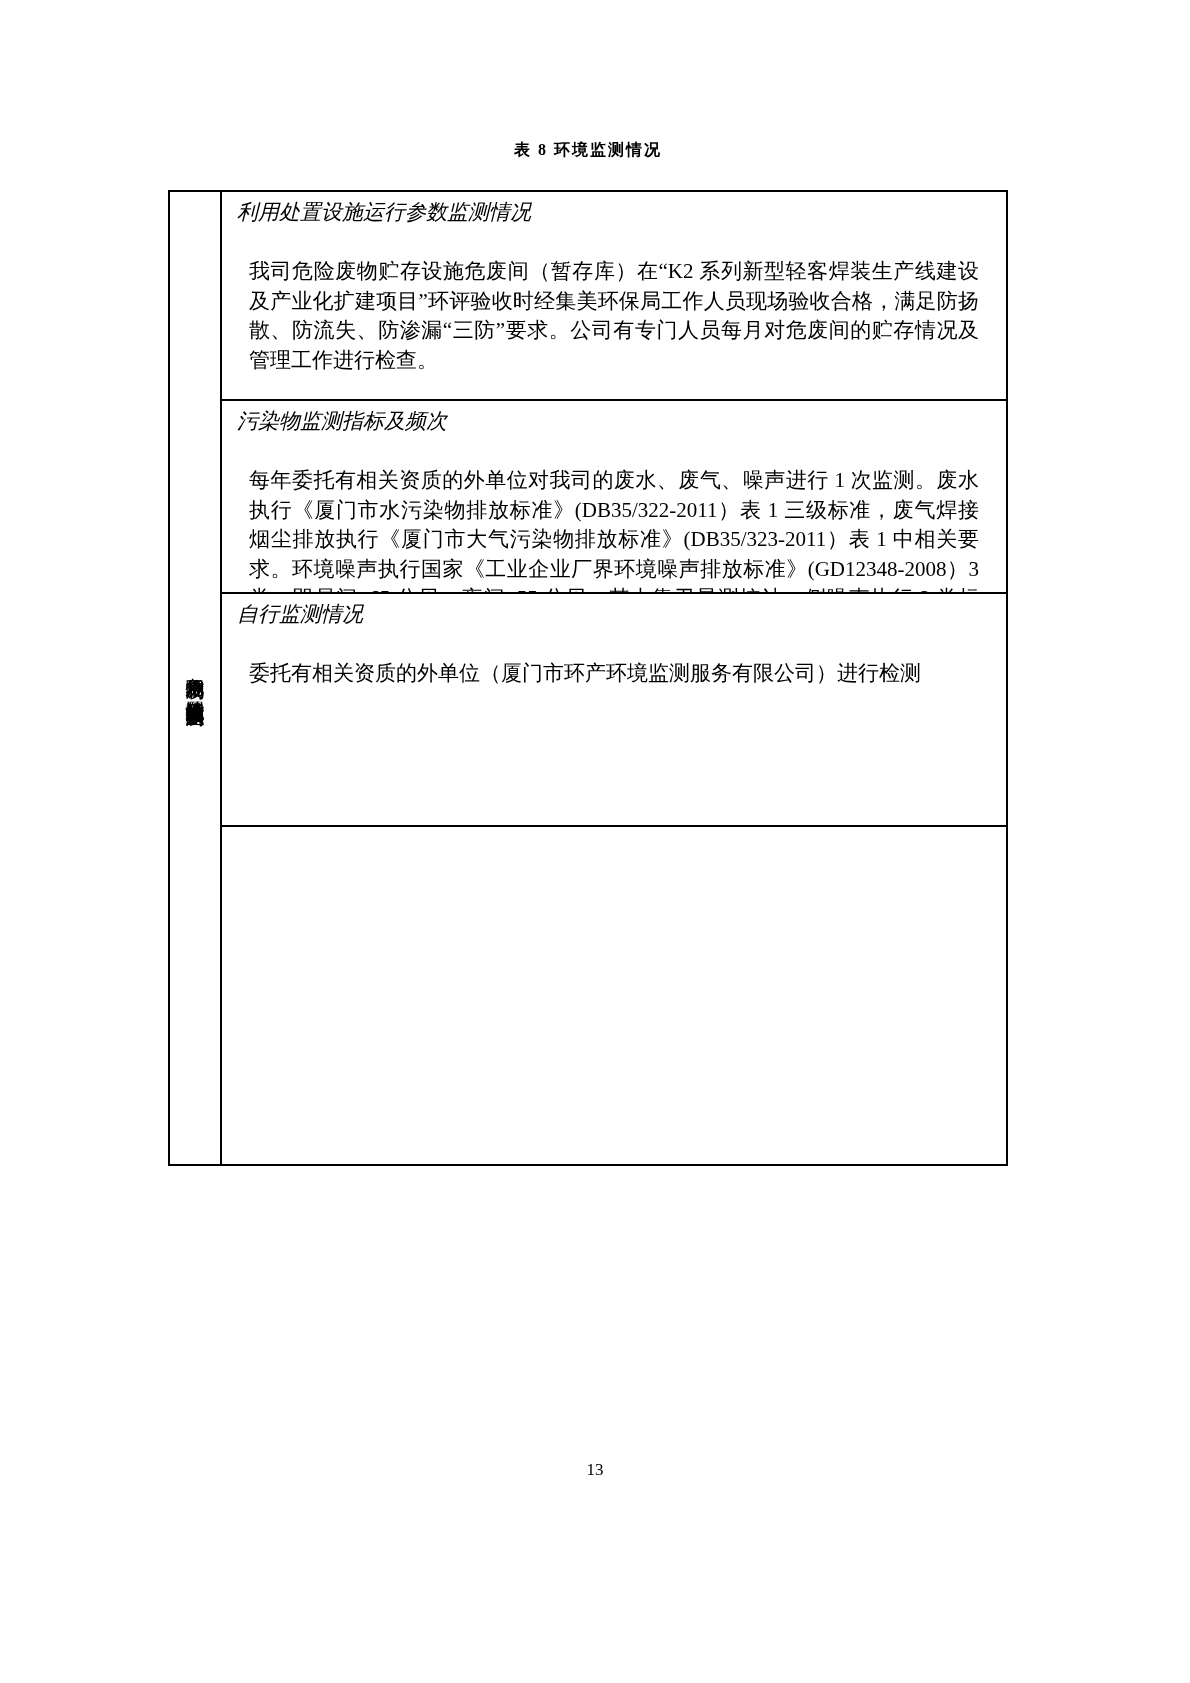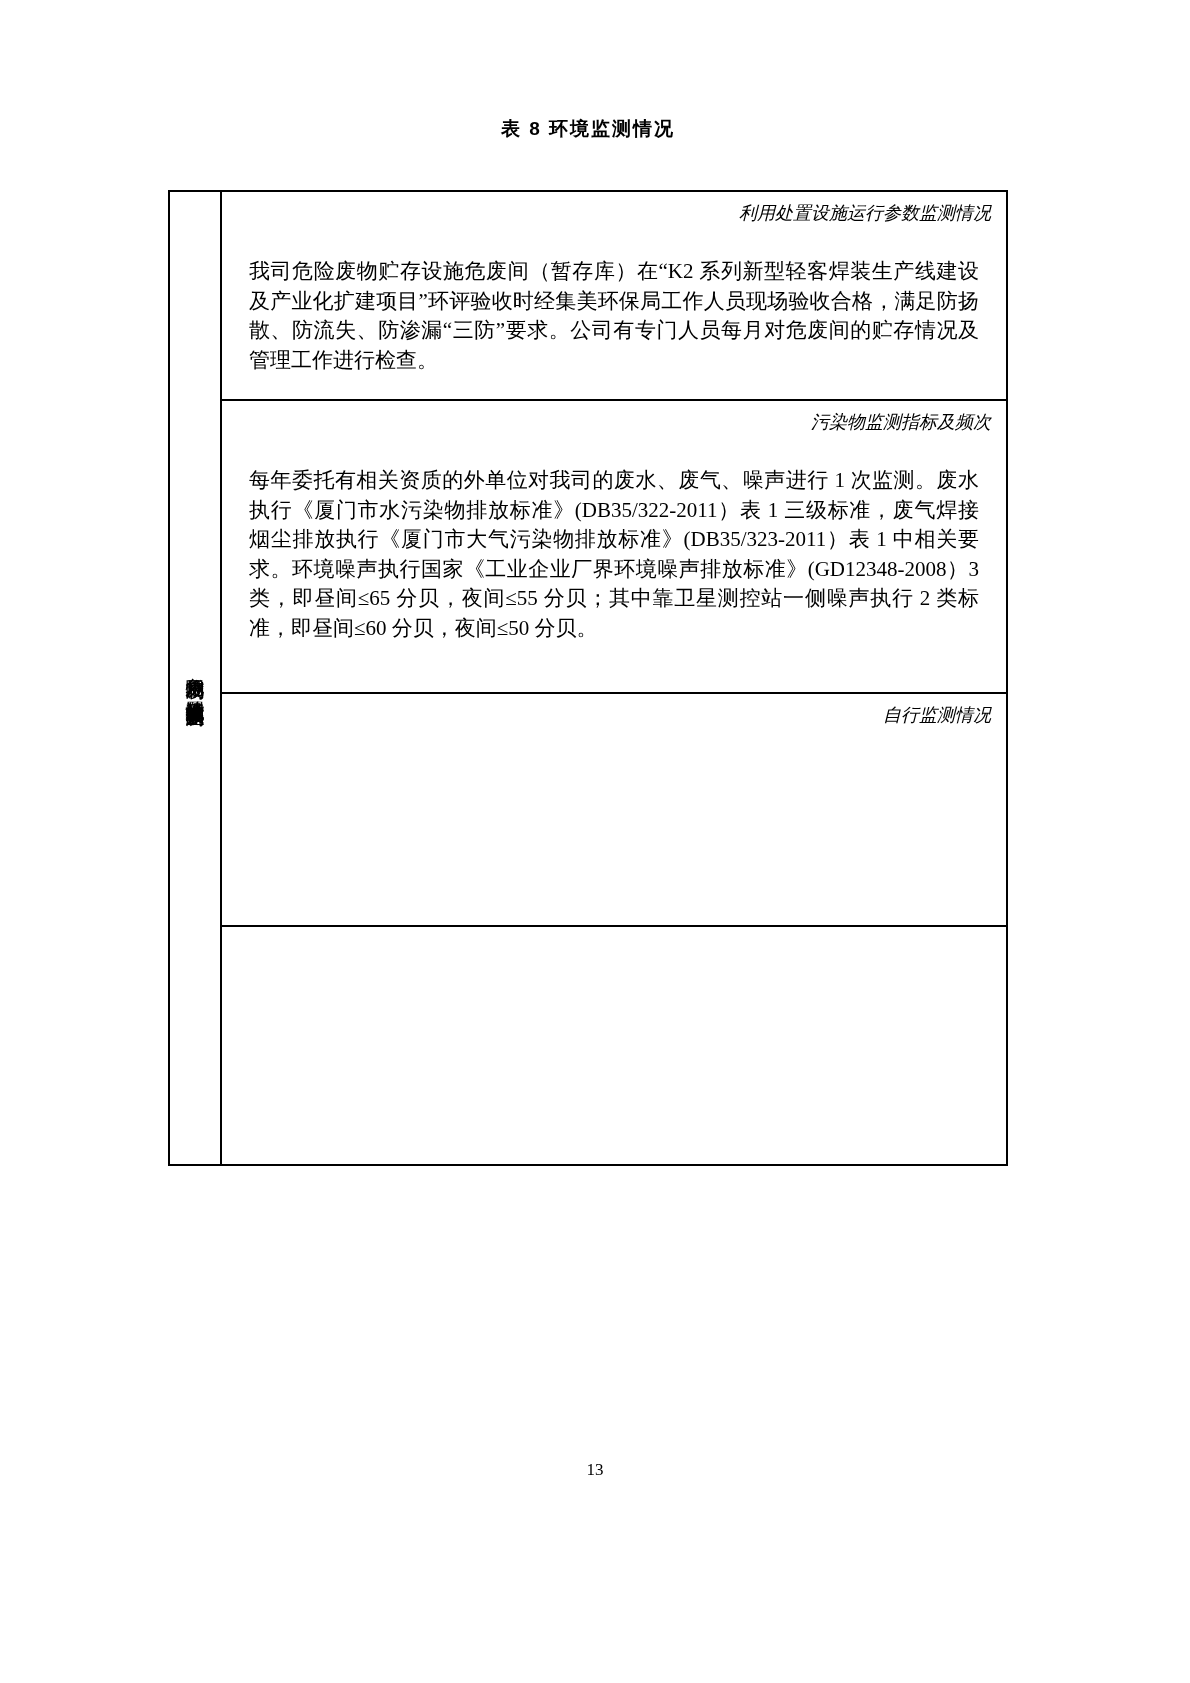--- a/index.html
+++ b/index.html
@@ -7,27 +7,27 @@
     width: 1190px;
     height: 1683px;
     position: relative;
     background: #ffffff;
     color: #000000;
     font-family: "Liberation Serif", serif;
   }
 
   .doc-title {
     position: absolute;
-    top: 116px;
+    top: 140px;
     left: 168px;
     width: 840px;
     text-align: center;
-    font-family: Liberation Sans, sans-serif;
+    font-family: Liberation Serif, serif;
     font-weight: bold;
-    font-size: 19px;
+    font-size: 16px;
     letter-spacing: 2px;
     white-space: nowrap;
   }
 
   .hw-table {
     position: absolute;
     left: 168px;
     top: 190px;
     width: 840px;
     height: 976px;
@@ -63,31 +63,30 @@
   }
 
   .sec-row {
     border-bottom: 2px solid #000;
     box-sizing: border-box;
     padding: 7px 15px 0 15px;
     overflow: hidden;
   }
   .sec-row:last-child { border-bottom: none; }
   .sec-row.r1 { height: 209px; }
-  .sec-row.r2 { height: 293px; }
+  .sec-row.r2 { height: 193px; }
   .sec-row.r3 { height: 233px; }
   .sec-row.r4 { flex: 1 1 auto; }
 
   .sec-heading {
     font-style: italic;
-    font-size: 18px;
+    font-size: 21px;
     line-height: 29px;
     margin: 0 0 29px 0;
-    font-family: Liberation Serif, serif;
-    text-align: right;
+    font-family: Liberation Mono, monospace;
   }
 
   .sec-body {
     font-size: 21px;
     line-height: 29.5px;
     margin: 12px;
     text-align: justify;
     font-family: "Liberation Serif", serif;
   }
 
@@ -119,20 +118,21 @@
       <p class="sec-body">我司危险废物贮存设施危废间（暂存库）在“K2 系列新型轻客焊装生产线建设及产业化扩建项目”环评验收时经集美环保局工作人员现场验收合格，满足防扬散、防流失、防渗漏“三防”要求。公司有专门人员每月对危废间的贮存情况及管理工作进行检查。</p>
     </div>
 
     <div class="sec-row r2">
       <p class="sec-heading">污染物监测指标及频次</p>
       <p class="sec-body">每年委托有相关资质的外单位对我司的废水、废气、噪声进行 1 次监测。废水执行《厦门市水污染物排放标准》(DB35/322-2011）表 1 三级标准，废气焊接烟尘排放执行《厦门市大气污染物排放标准》(DB35/323-2011）表 1 中相关要求。环境噪声执行国家《工业企业厂界环境噪声排放标准》(GD12348-2008）3 类，即昼间≤65 分贝，夜间≤55 分贝；其中靠卫星测控站一侧噪声执行 2 类标准，即昼间≤60 分贝，夜间≤50 分贝。</p>
     </div>
 
     <div class="sec-row r3">
       <p class="sec-heading">自行监测情况</p>
+      <p class="sec-body">委托有相关资质的外单位（厦门市环产环境监测服务有限公司）进行检测</p>
     </div>
 
     <div class="sec-row r4">
     </div>
 
   </div>
 </div>
 
 <div class="page-number">13</div>
 

